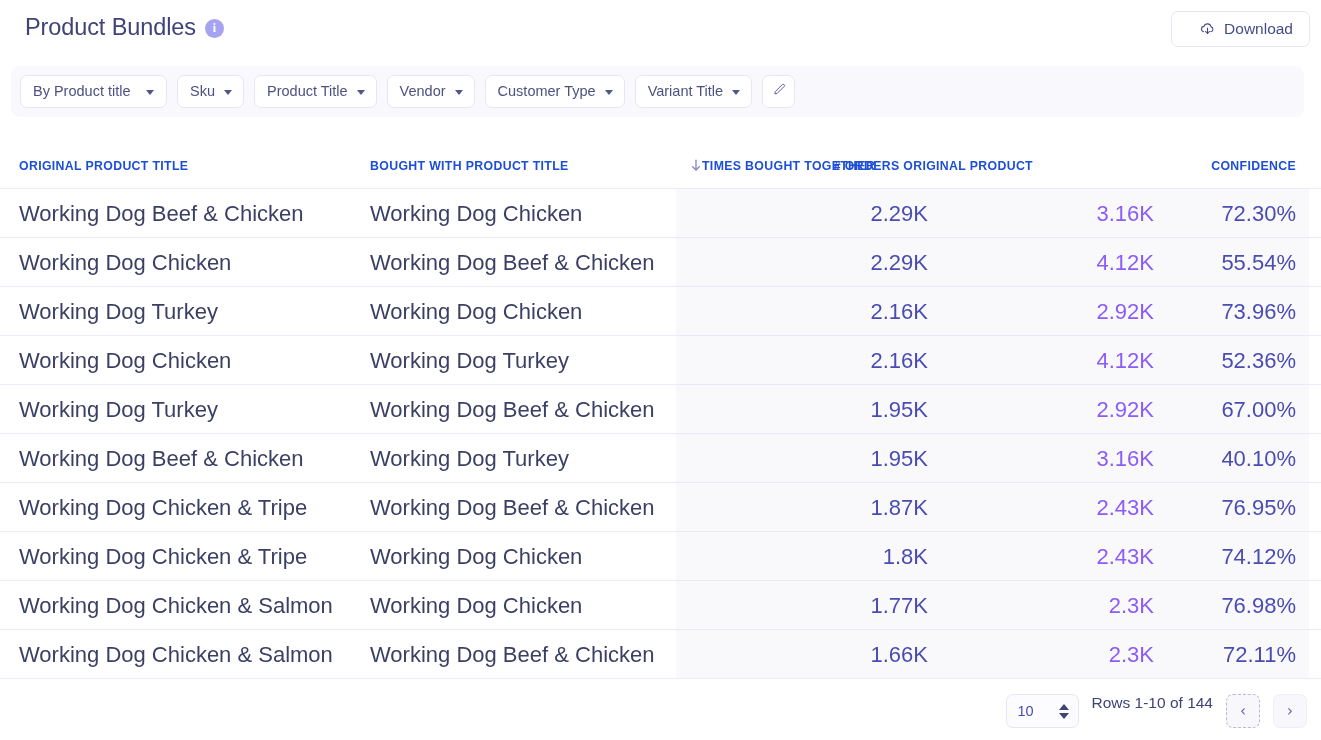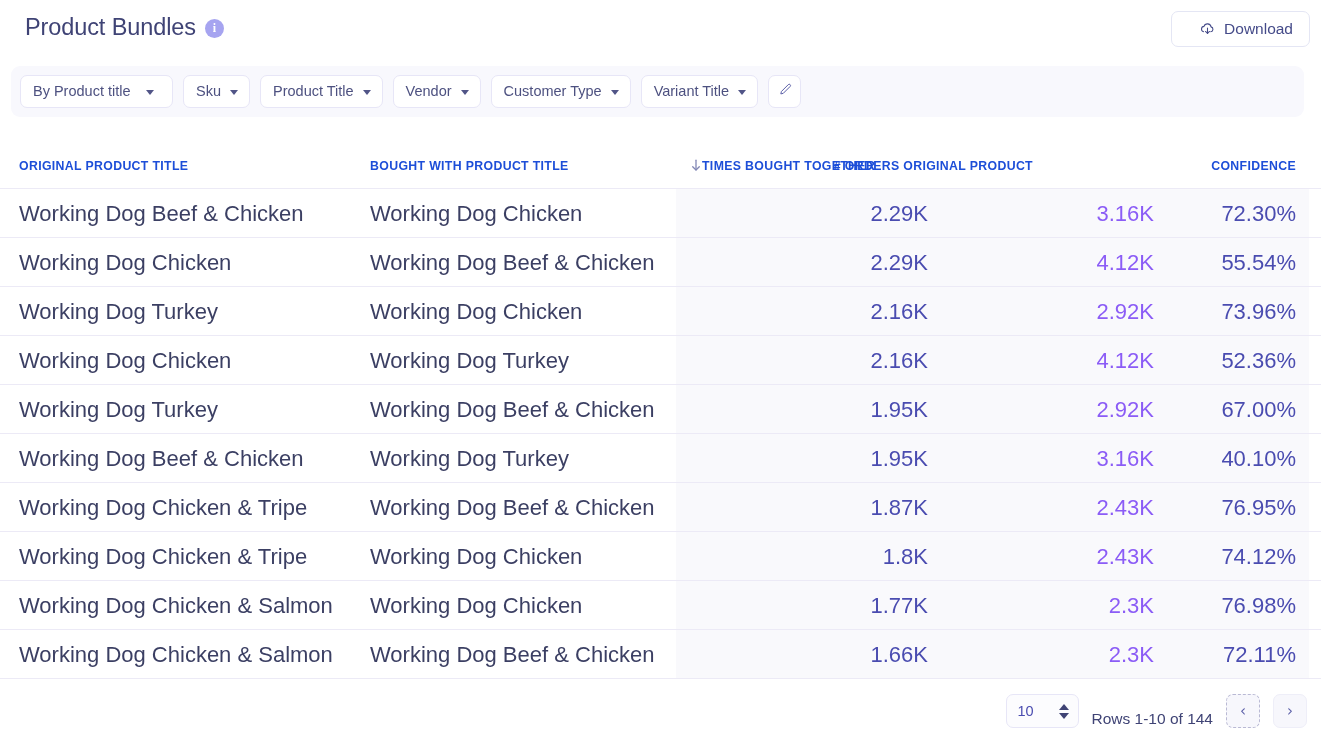--- a/index.html
+++ b/index.html
@@ -118,21 +118,21 @@
   }
   .caret {
     width: 0; height: 0;
     border-left: 4.5px solid transparent;
     border-right: 4.5px solid transparent;
     border-top: 5.5px solid #515587;
     margin-top: 1px;
     flex: none;
   }
   .chip.first .chip-label { min-width: 104px; }
-  .chip.first { padding-right: 18px; }
+  .chip.first { padding-right: 12px; }
 
   .edit-btn {
     width: 33px;
     height: 33px;
     background: #ffffff;
     border: 1px solid #e7e6f7;
     border-radius: 7px;
     display: flex;
     align-items: center;
     justify-content: center;
@@ -200,21 +200,21 @@
   .c-times { right: 393px; color: #4a4cb0; }
   .c-orders { right: 167px; color: #8b5cf6; }
   .c-conf { right: 25px; color: #4a4cb0; }
 
   
   .pagination {
     position: absolute;
     right: 14px;
     top: 694px;
     display: flex;
-    align-items: flex-end;
+    align-items: flex-start;
     gap: 13px;
   }
 
   .rows-select {
     width: 73px;
     height: 34px;
     border: 1px solid #e7e6f7;
     border-radius: 7px;
     background: #fcfcfe;
     display: flex;

